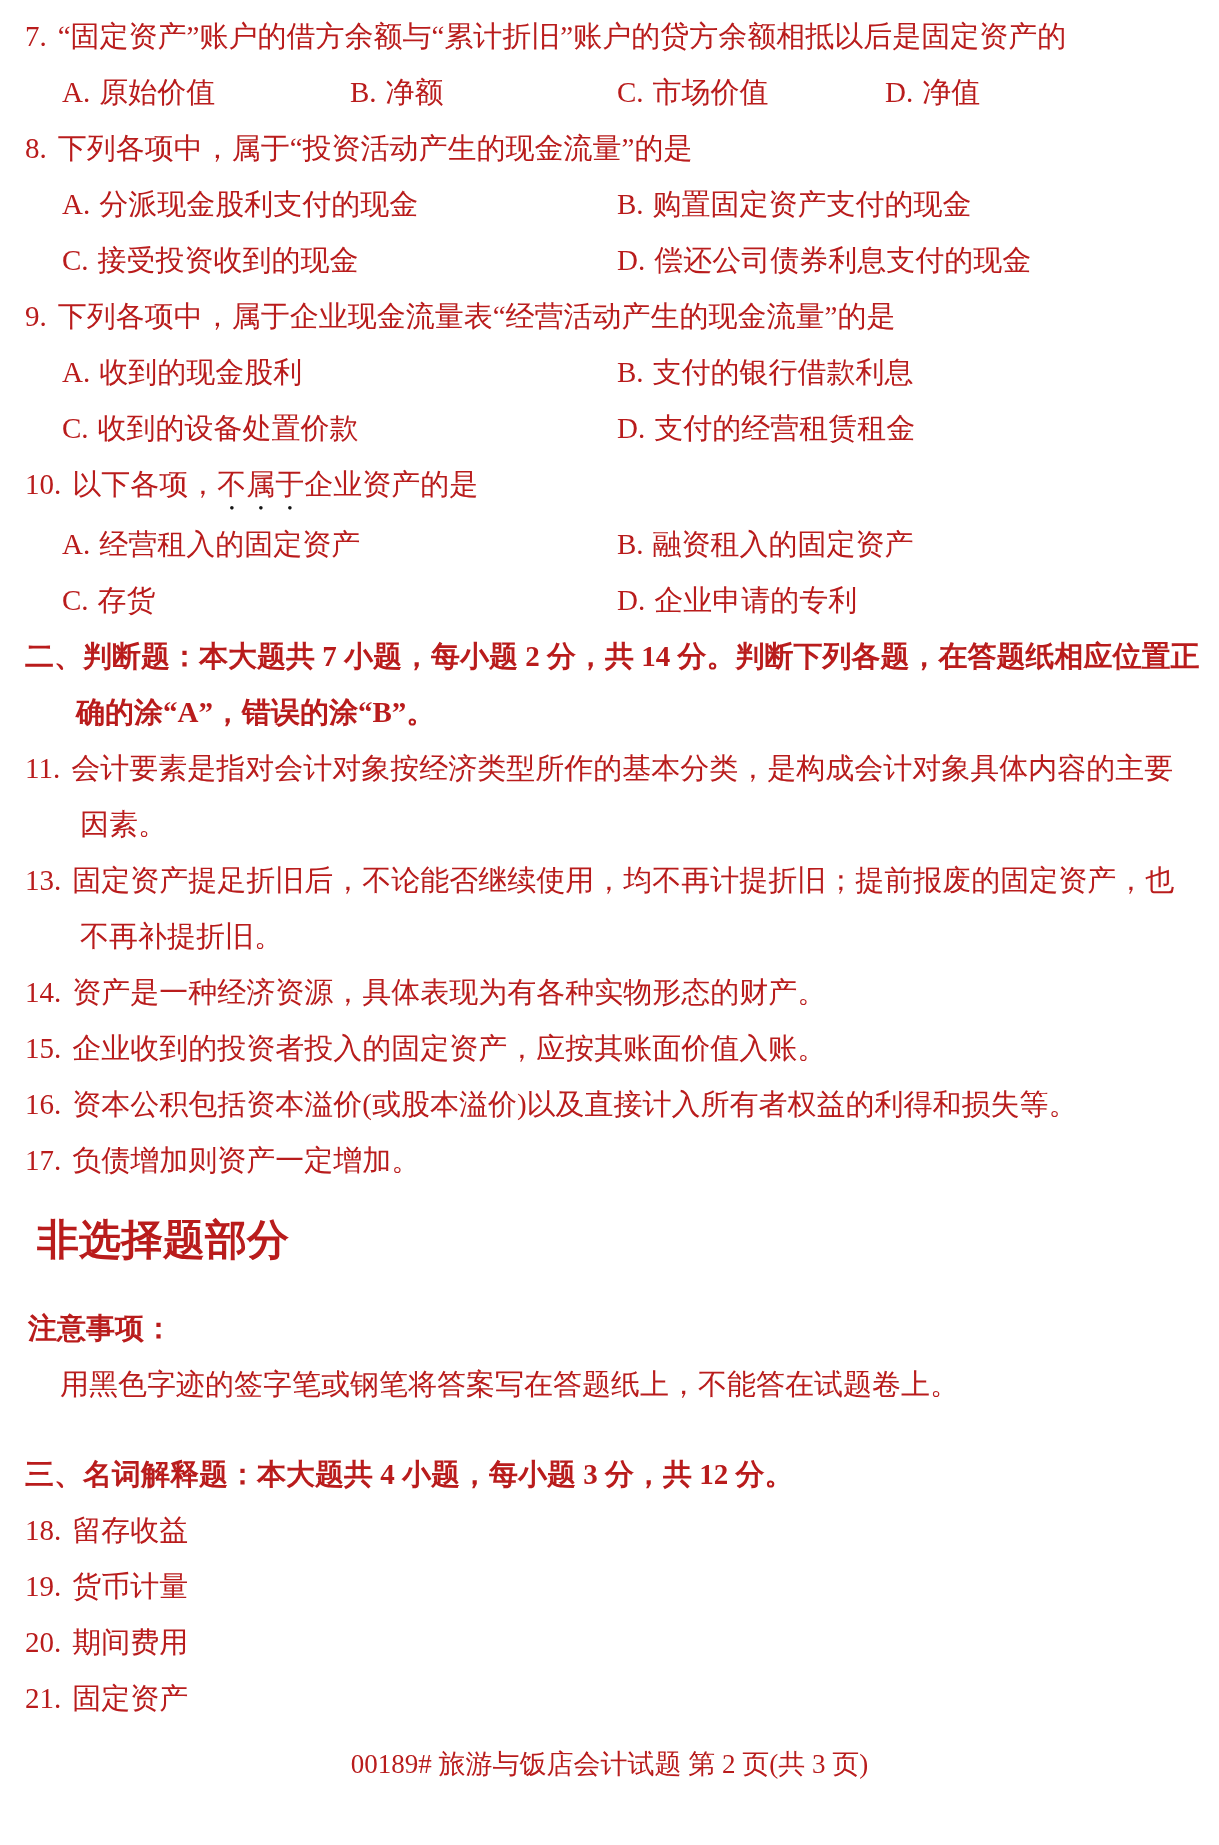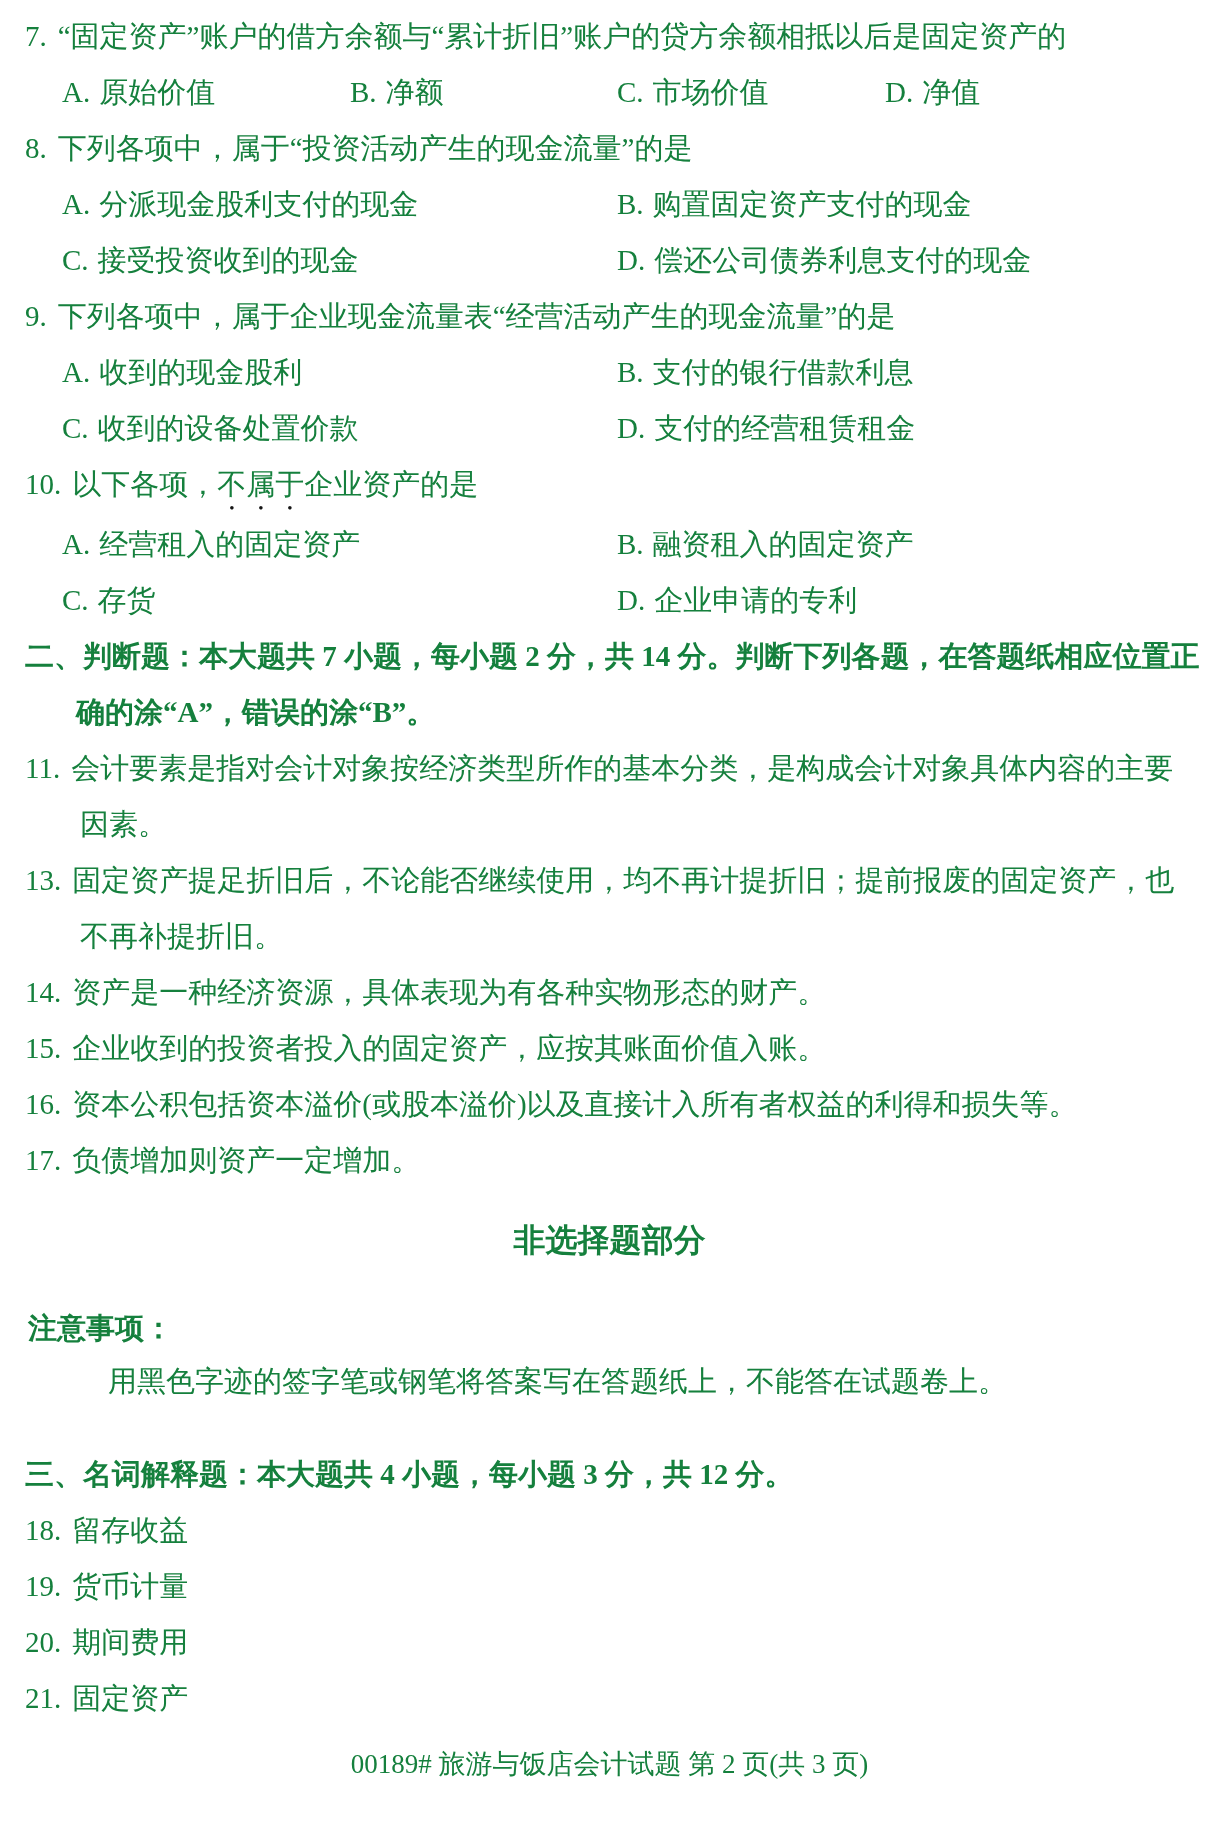--- a/index.html
+++ b/index.html
@@ -1,21 +1,21 @@
 <!DOCTYPE html>
 <html><head>
 <meta charset="utf-8">
 <style>
   html,body { margin:0; padding:0; background:#ffffff; }
   .page {
     position:relative;
     width:1219px; height:1845px;
     margin:0 auto;
     background:#ffffff;
-    color:#15803d;
+    color:#b91c1c;
     font-family:"Liberation Serif","DejaVu Serif",serif;
     font-size:29px;
     box-sizing:border-box;
     padding-top:8px;
     overflow:hidden;
   }
   .row { position:relative; height:56px; line-height:56px; }
   .at { position:absolute; top:0; white-space:nowrap; }
   .qnum { margin-right:11px; }
   .optlab { margin-right:9px; }
@@ -24,25 +24,24 @@
   .sec { font-weight:bold; padding:0 2px 0 76px; text-indent:-51px; line-height:56px; }
   .emph {
     -webkit-text-emphasis:filled dot #151515;
     -webkit-text-emphasis-position:under;
     text-emphasis:filled dot #151515;
     text-emphasis-position:under right;
   }
   .center-title {
     margin-top:22px;
     height:60px; line-height:60px;
-    text-align:center;
-    font-size:32px; font-weight:bold;
+    font-size:42px; font-weight:bold;padding-left:37px;
   }
   .notice { margin-top:30px; height:56px; line-height:56px; padding-left:28px; font-weight:bold; }
-  .instruction { height:56px; line-height:56px; padding-left:108px;font-family:Liberation Mono, monospace; }
+  .instruction { height:56px; line-height:56px; padding-left:60px; }
   .sec3 { margin-top:34px; }
   .footer { margin-top:10px; height:56px; line-height:56px; text-align:center; font-size:27px; }
 </style>
 </head>
 <body>
 
 <div class="page">
 
   <div class="para p1"><span class="qnum">7.</span><span>“固定资产”账户的借方余额与“累计折旧”账户的贷方余额相抵以后是固定资产的</span></div>
   <div class="row">

